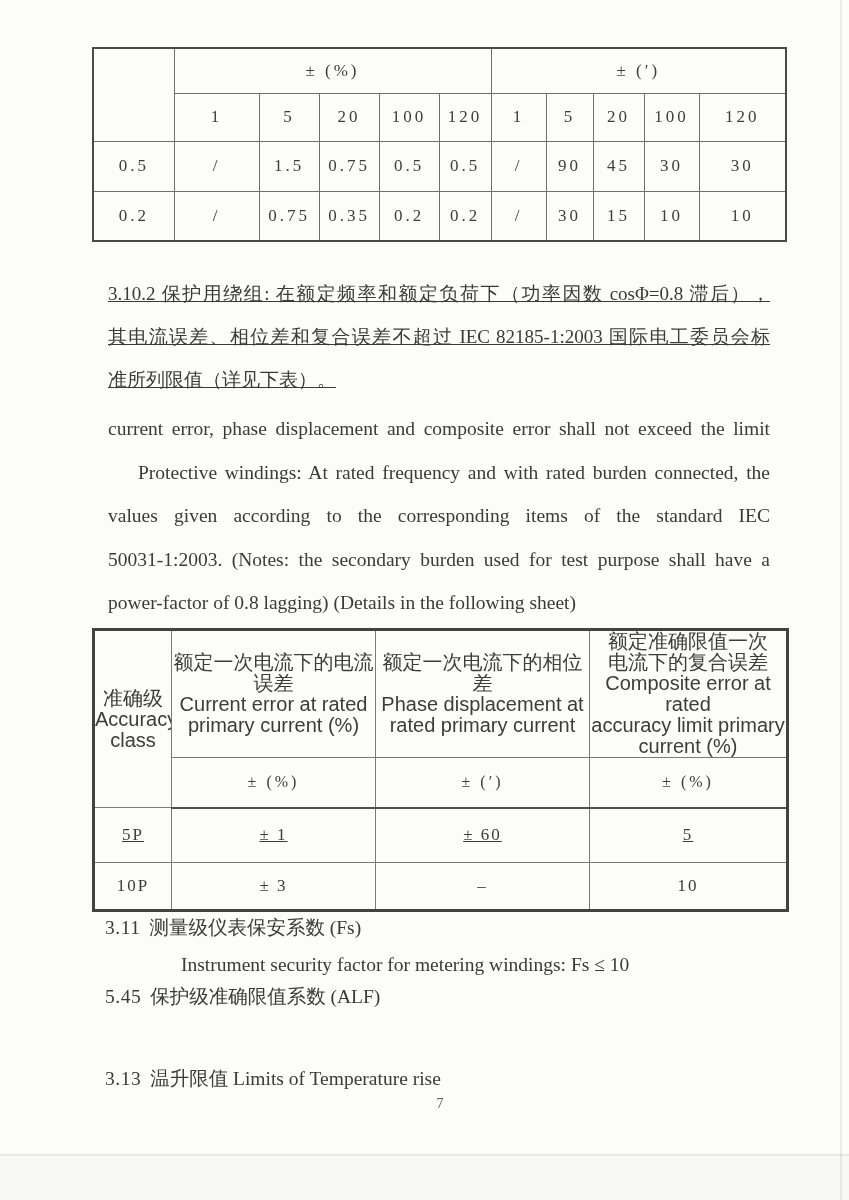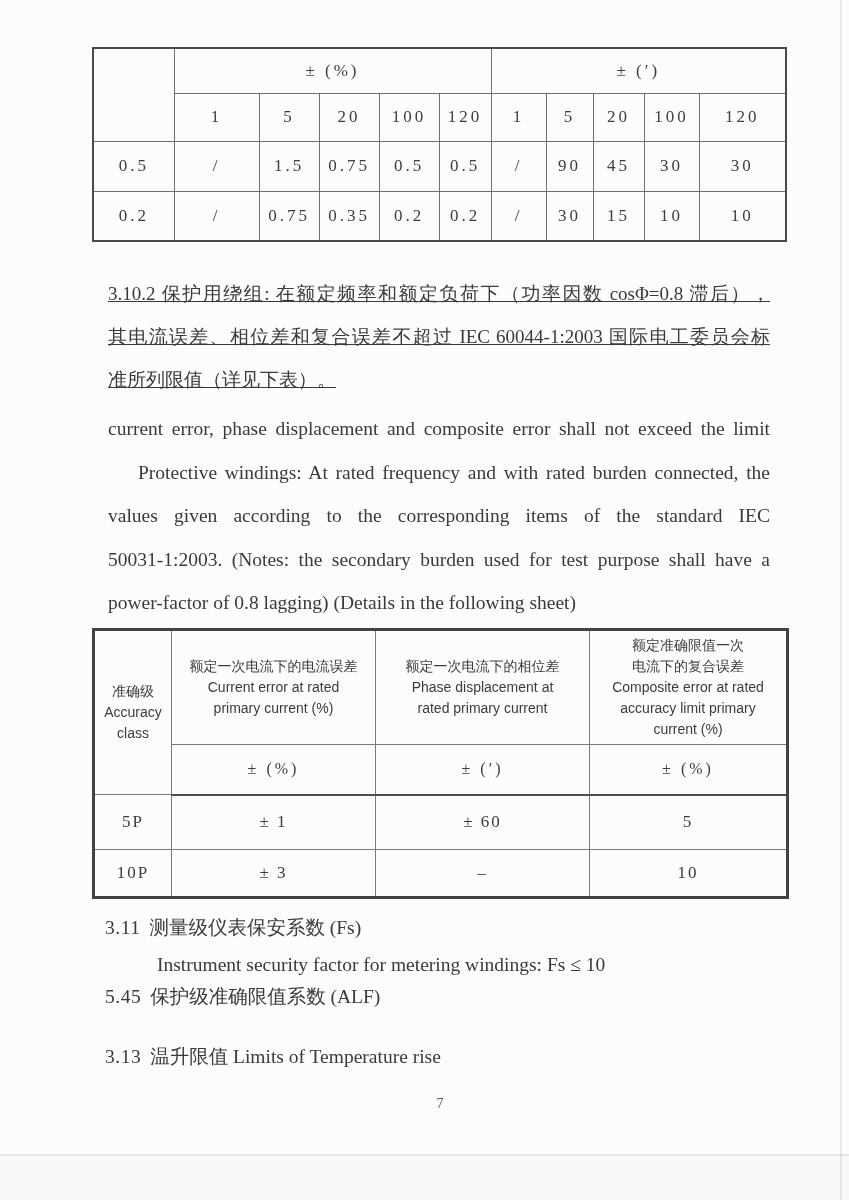--- a/index.html
+++ b/index.html
@@ -18,24 +18,24 @@
   }
   .t1 tr.r0{height:45px;}
   .t1 tr.r1{height:48px;}
   .t1 tr.r2{height:50px;}
   .t1 tr.r3{height:50px;}
 
   .t2{left:92px;top:628px;width:694px;border:3px solid #424242;}
   .t2 td{border:1px solid #7a7a7a;text-align:center;vertical-align:middle;color:#3c3c3c;}
   .t2 tr.hdr{height:115px;}
   .t2 tr.units{height:50px;}
-  .t2 tr.d1{height:55px;}
+  .t2 tr.d1{height:55px;text-decoration:underline;}
   .t2 tr.d2{height:48px;}
   .t2 tr.hdr td{
-    font-family:"Liberation Sans",sans-serif;font-size:14px;line-height:21px;
+    font-family:"Liberation Sans",sans-serif;font-size:20px;line-height:21px;
     white-space:pre-line;
     text-align:center;
   }
   .t2 td.acc{font-family:"Liberation Sans",sans-serif;font-size:15px;line-height:21px;white-space:pre-line;}
   .t2 tr.units td{font-size:16px;letter-spacing:3px;border-bottom:2px solid #4f4f4f;}
   .t2 tr.d1 td,.t2 tr.d2 td{font-size:17px;letter-spacing:2px;}
 
   
   .para-zh{position:absolute;left:108px;top:272px;width:662px;font-size:19px;}
   .para-zh .ln{height:43px;line-height:43px;white-space:nowrap;text-decoration:underline;}
@@ -43,23 +43,23 @@
   .para-en{position:absolute;left:108px;top:407px;width:662px;font-size:19.5px;}
   .para-en .ln{height:43.5px;line-height:43.5px;}
   .para-en .ln.j{text-align:justify;text-align-last:justify;}
   .para-en .ln.first{text-indent:30px;}
 
   
   .sec{position:absolute;left:105px;height:30px;line-height:30px;font-size:19.5px;white-space:nowrap;}
   .sec .num{letter-spacing:0.5px;}
   .sec .ttl{margin-left:9px;}
   .secbody{position:absolute;left:157px;height:30px;line-height:30px;font-size:19.5px;white-space:nowrap;}
-  .s311{top:913px;} .b311{top:950px;}
+  .s311{top:913px;} .b311{top:950px;margin-left:24px;}
   .s312{top:982px;} .b312{top:1019px;}
-  .s313{top:1042px;}
+  .s313{top:1064px;}
 
   
   .pageno{position:absolute;left:425px;top:1094px;width:30px;text-align:center;
           font-size:14px;line-height:20px;color:#5a5a5a;}
   .edge-v{position:absolute;left:840px;top:0;width:2px;height:1200px;background:rgba(110,110,110,0.12);}
   .edge-h{position:absolute;left:0;top:1154px;width:849px;height:2px;background:rgba(110,110,110,0.14);}
   .below-edge{position:absolute;left:0;top:1156px;width:849px;height:44px;background:rgba(120,120,120,0.03);}
 </style>
 </head>
 <body>
@@ -122,21 +122,21 @@
       <td>30</td>
       <td>15</td>
       <td>10</td>
       <td>10</td>
     </tr>
   </tbody>
     </table>
 
   <div class="para-zh">
     <div class="ln j">3.10.2 保护用绕组: 在额定频率和额定负荷下（功率因数 cosΦ=0.8 滞后），</div>
-    <div class="ln j">其电流误差、相位差和复合误差不超过 IEC 60044-1:2003 国际电工委员会标</div>
+    <div class="ln j">其电流误差、相位差和复合误差不超过 IEC 82185-1:2003 国际电工委员会标</div>
     <div class="ln">准所列限值（详见下表）。</div>
   </div>
 
   <div class="para-en">
     <div class="ln j">current error, phase displacement and composite error shall not exceed the limit</div>
     <div class="ln j first">Protective windings: At rated frequency and with rated burden connected, the</div>
     <div class="ln j">values given according to the corresponding items of the standard IEC</div>
     <div class="ln j">50031-1:2003. (Notes: the secondary burden used for test purpose shall have a</div>
     <div class="ln">power-factor of 0.8 lagging) (Details in the following sheet)</div>
   </div>

